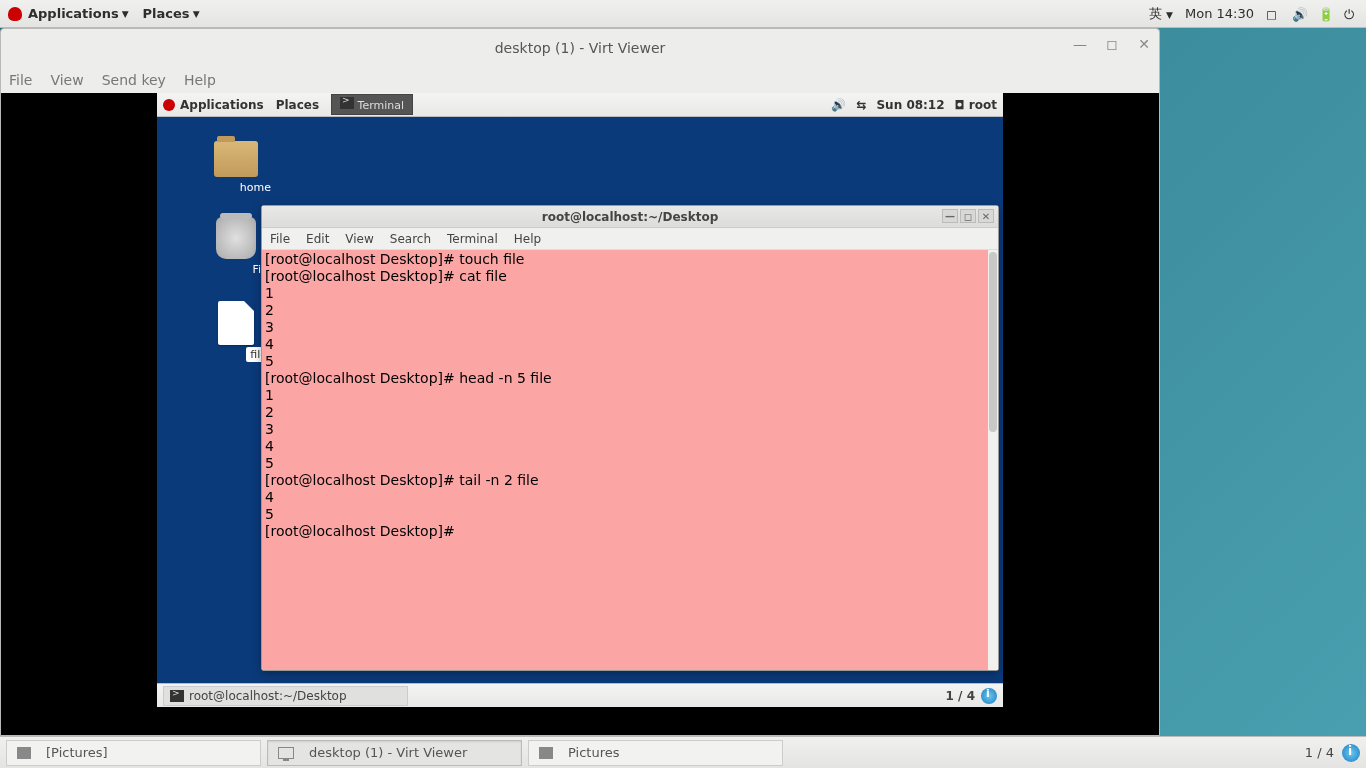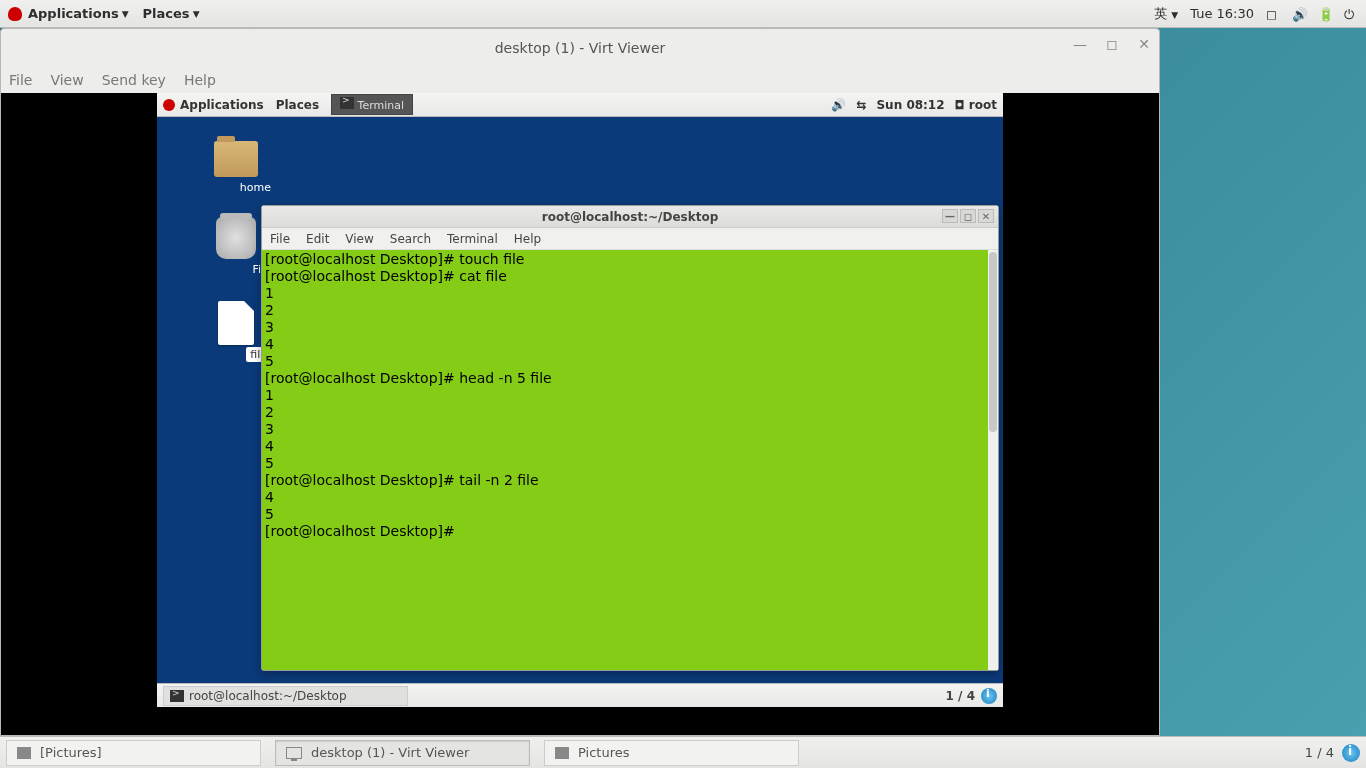--- a/index.html
+++ b/index.html
@@ -33,31 +33,31 @@
 .dicon .trash{width:40px;height:42px;margin:0 auto 4px;background:radial-gradient(#e0e0e0,#aaa);border-radius:6px 6px 10px 10px;position:relative}
 .dicon .trash:before{content:"";position:absolute;top:-4px;left:4px;right:4px;height:6px;background:#bbb;border-radius:3px}
 .dicon .doc{width:36px;height:44px;margin:0 auto 2px;background:#fff;border-radius:2px;position:relative;box-shadow:0 1px 2px rgba(0,0,0,.3)}
 .dicon .doc:before{content:"";position:absolute;top:0;right:0;border-style:solid;border-width:0 10px 10px 0;border-color:transparent #0b3a7a transparent transparent}
 .dicon .lbl{background:#fff;color:#333;display:inline-block;padding:1px 4px;border-radius:2px;font-size:11px}
 .term-window{position:absolute;left:104px;top:88px;width:738px;height:466px;background:#f0f0ee;border:1px solid #999;border-radius:3px;display:flex;flex-direction:column;box-shadow:0 3px 10px rgba(0,0,0,.3)}
 .term-titlebar{height:22px;background:linear-gradient(#e8e8e6,#dcdcda);display:flex;align-items:center;justify-content:center;font-size:12px;font-weight:600;color:#444;position:relative;border-bottom:1px solid #ccc}
 .term-ctrls{position:absolute;right:4px;top:3px;display:flex;gap:2px}
 .term-ctrls span{width:16px;height:14px;background:#d8d8d6;border:1px solid #bbb;font-size:10px;display:flex;align-items:center;justify-content:center;color:#666;cursor:default}
 .term-menubar{height:22px;display:flex;align-items:center;padding:0 8px;gap:16px;font-size:12px;color:#444;border-bottom:1px solid #ddd;background:#f0f0ee}
-.term-body{flex:1;background:#84cc16;font-family:"DejaVu Sans Mono","Liberation Mono",monospace;font-size:14px;line-height:17px;color:#000;padding:1px 3px;white-space:pre;overflow:hidden;position:relative}
+.term-body{flex:1;background:#fca5a5;font-family:"DejaVu Sans Mono","Liberation Mono",monospace;font-size:14px;line-height:17px;color:#000;padding:1px 3px;white-space:pre;overflow:hidden;position:relative}
 .term-scrollbar{position:absolute;right:0;top:0;bottom:0;width:10px;background:#f0f0ee}
 .term-scrollbar .thumb{position:absolute;left:1px;right:1px;top:2px;height:180px;background:#c8c8c6;border-radius:4px}
 .guest-bottombar{position:absolute;left:0;bottom:0;width:100%;height:24px;background:linear-gradient(#f4f4f2,#e8e8e6);display:flex;align-items:center;padding:0 6px;font-size:12px;border-top:1px solid #bbb}
 .guest-bottombar .task{background:#e0e0de;border:1px solid #ccc;padding:2px 60px 2px 6px;display:flex;align-items:center;gap:5px;color:#444}
 .guest-bottombar .spacer{flex:1}
 .guest-bottombar .ws{font-weight:600;color:#444}
 .guest-bottombar .circ{width:16px;height:16px;border-radius:50%;background:radial-gradient(#6ac8f0,#1a7bc0);margin-left:6px;position:relative}
 .guest-bottombar .circ:after{content:"i";position:absolute;left:5px;top:-1px;color:#fff;font-size:11px;font-weight:bold}
 .host-taskbar{position:absolute;left:0;bottom:0;width:1366px;height:32px;background:linear-gradient(#f0f0ee,#e4e4e2);border-top:1px solid #bbb;display:flex;align-items:center;padding:0 6px;font-size:13px;color:#555}
-.host-taskbar .tbtn{height:26px;border:1px solid #ccc;background:#f2f2f0;padding:0 10px;display:flex;align-items:center;gap:9px;margin-right:14px;min-width:255px}
+.host-taskbar .tbtn{height:26px;border:1px solid #ccc;background:#f2f2f0;padding:0 10px;display:flex;align-items:center;gap:15px;margin-right:6px;min-width:255px}
 .host-taskbar .tbtn.active{background:#e4e4e2;border-color:#bbb;box-shadow:inset 0 1px 2px rgba(0,0,0,.1)}
 .host-taskbar .spacer{flex:1}
 .host-taskbar .ws{font-weight:400;color:#444}
 .host-taskbar .circ{width:18px;height:18px;border-radius:50%;background:radial-gradient(#6ac8f0,#1a7bc0);margin-left:8px;position:relative}
 .host-taskbar .circ:after{content:"i";position:absolute;left:6px;top:0;color:#fff;font-size:12px;font-weight:bold}
 .ico-term{width:14px;height:12px;background:#333;display:inline-block;position:relative}
 .ico-term:after{content:">";position:absolute;left:2px;top:-2px;color:#ddd;font-size:9px}
 .ico-pic{width:14px;height:12px;background:#888;display:inline-block}
 .ico-mon{width:16px;height:12px;border:1px solid #888;display:inline-block;position:relative}
 .ico-mon:after{content:"";position:absolute;left:4px;bottom:-3px;width:6px;height:2px;background:#888}
@@ -71,21 +71,21 @@
       <b>Applications</b>
       <span class="dd">▼</span>
     </span>
   <span class="menuitem">
       <b>Places</b>
       <span class="dd">▼</span>
     </span>
   <span class="spacer"></span>
   <div class="tray">
     <span><span>英</span> <span style="font-size:9px">▼</span></span>
-    <span>Tue 16:30</span>
+    <span>Mon 14:30</span>
     <span class="tray-ico">◻</span>
     <span class="tray-ico">🔊</span>
     <span class="tray-ico">🔋</span>
     <span class="tray-ico">⏻</span>
   </div>
 </div>
 
 <div class="vv-window">
   <div class="vv-titlebar">
     <span>desktop (1) - Virt Viewer</span>

